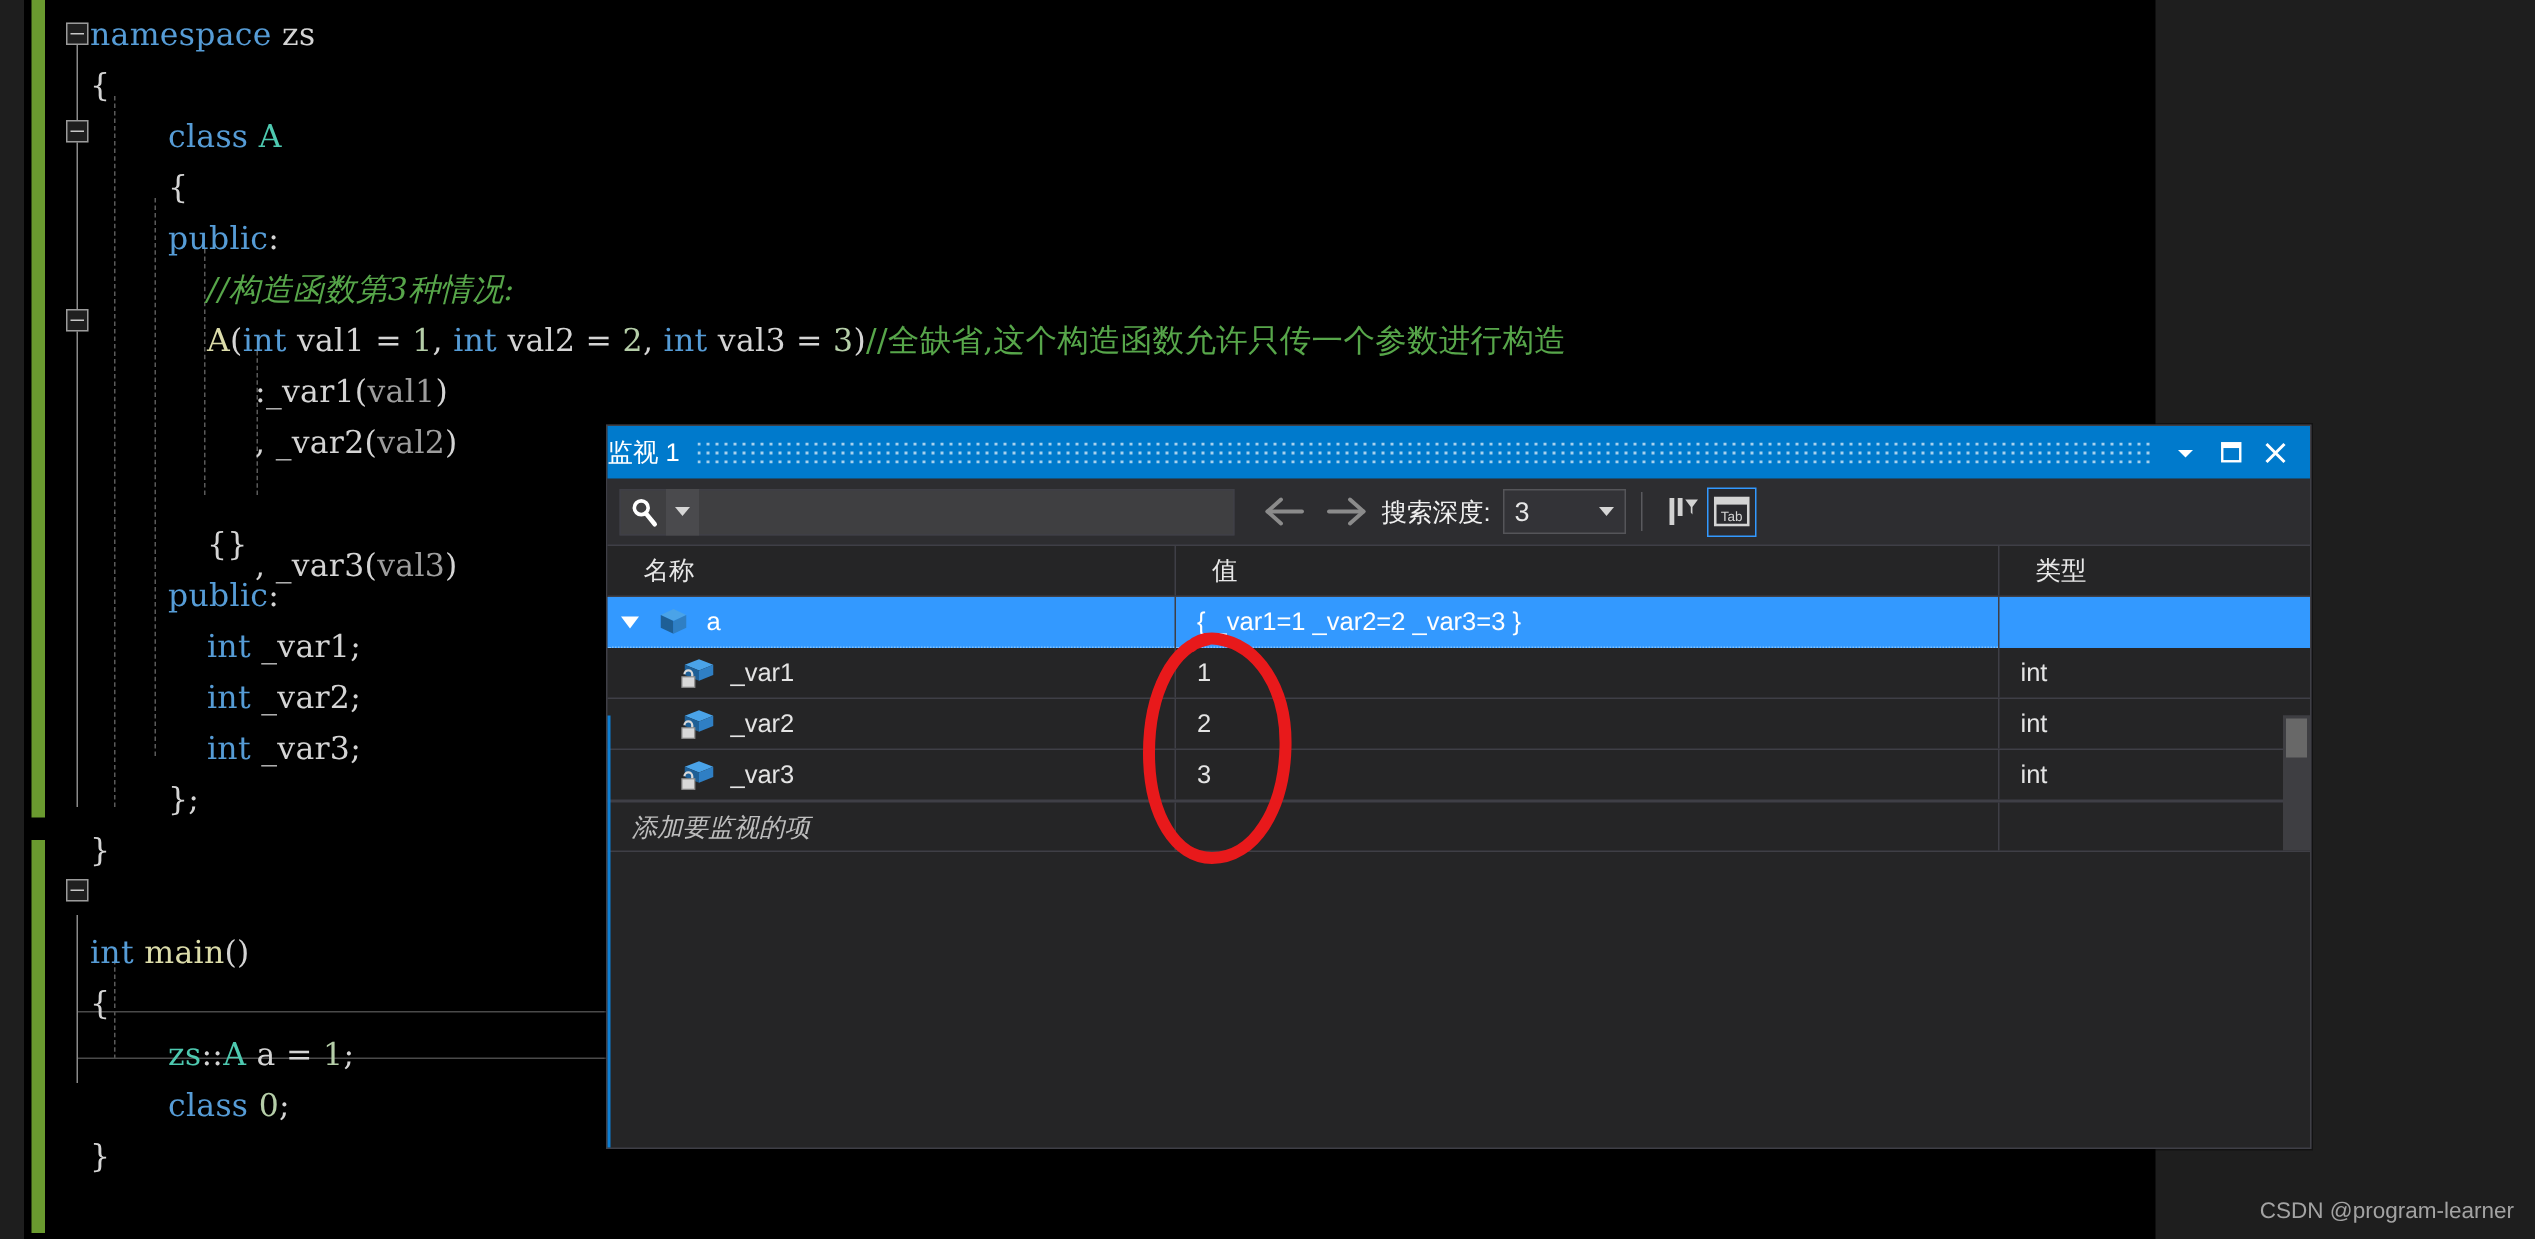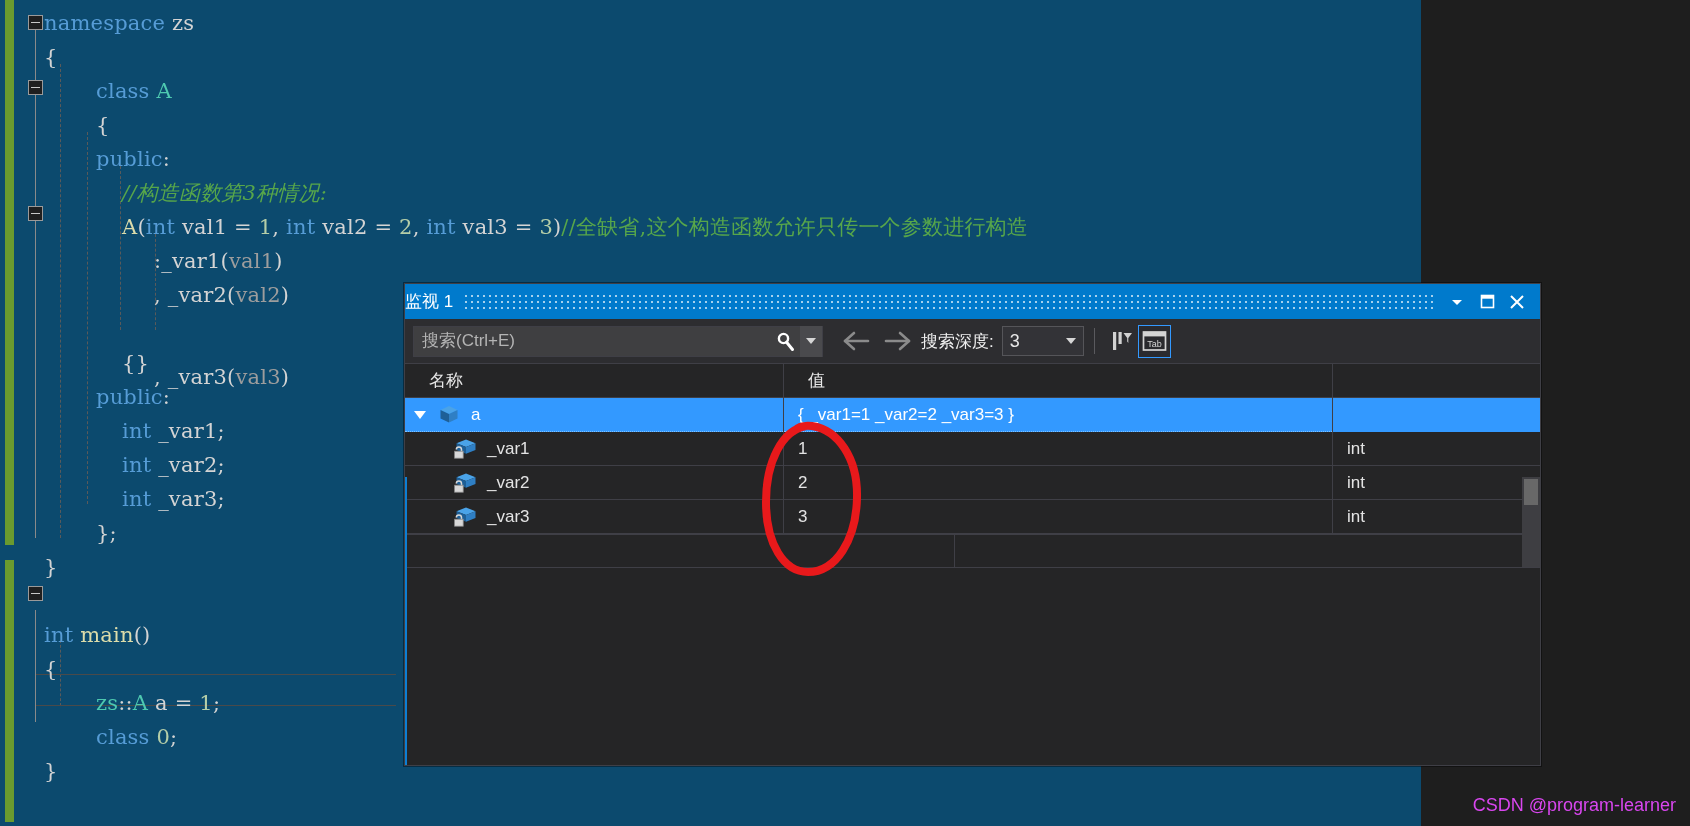--- a/index.html
+++ b/index.html
@@ -3,21 +3,21 @@
 <meta charset="utf-8">
 <style>
   html,body{margin:0;padding:0;background:#1e1e1e;}
   body{
     width:1690px;height:826px;position:relative;overflow:hidden;
     font-family:"Liberation Sans", sans-serif;
     color:#d4d4d4;
   }
 
   
-  #editor{position:absolute;left:0;top:0;width:1421px;height:826px;background:#0c4a6e;}
+  #editor{position:absolute;left:16px;top:0;width:1421px;height:826px;background:#000000;}
   .chgbar{position:absolute;left:5px;top:0;width:9px;background:#6a9a2f;}
   .indentline{position:absolute;width:0;border-left:1px dashed #5a5a5a;}
   .solidline{position:absolute;width:0;border-left:1px solid #8a8a8a;}
 
   .codeline{
     position:absolute;left:44px;white-space:pre;
     font-family:"DejaVu Serif","Liberation Serif",serif;
     font-size:21px;line-height:34px;letter-spacing:.2px;
   }
   .k{color:#569cd6;}      
@@ -131,21 +131,21 @@
     position:absolute;right:0;top:113px;width:18px;height:18px;background:#3e3e42;
     display:flex;align-items:center;justify-content:center;
   }
   .leftedge{position:absolute;left:0;top:113px;width:2px;bottom:0;background:#0d7fd4;}
 
   
   #redcircle{position:absolute;left:760px;top:420px;width:110px;height:160px;pointer-events:none;}
 
   
   #watermark{
-    position:absolute;right:14px;bottom:10px;color:#d946ef;font-size:18px;
+    position:absolute;right:14px;bottom:10px;color:#a3a3a3;font-size:15px;
     font-family:"Liberation Sans",sans-serif;
   }
 </style>
 </head>
 <body>
 
 <div id="editor">
 
   <div class="chgbar" style="top:0;height:545px;"></div>
   <div class="chgbar" style="top:560px;height:262px;"></div>
@@ -212,21 +212,20 @@
     <div class="wbtn" title="关闭" style="margin-right:8px;">
       <svg width="16" height="16" viewBox="0 0 16 16">
         <path d="M2 2 L14 14 M14 2 L2 14" stroke="#ffffff" stroke-width="2" fill="none"></path>
       </svg>
     </div>
   </div>
 
   <div id="watch-toolbar">
 
     <div class="searchbox">
-      <input type="text" placeholder="搜索(Ctrl+E)" style="">
       <div class="mag">
         <svg width="21" height="21" viewBox="0 0 21 21">
           <circle cx="8.5" cy="7.5" r="4.6" fill="none" stroke="#ffffff" stroke-width="2.4"></circle>
           <path d="M11.6 11.2 L17.5 18.5" stroke="#ffffff" stroke-width="3" stroke-linecap="round"></path>
         </svg>
       </div>
       <div class="magdrop">
         <span class="tri-d"></span>
       </div>
     </div>
@@ -272,20 +271,21 @@
 
   <div id="grid">
 
     <div class="leftedge"></div>
 
     <div class="ghead">
       <div class="cell col-name">名称</div>
       <div class="vdiv"></div>
       <div class="cell col-val">值</div>
       <div class="vdiv"></div>
+      <div class="cell col-type">类型</div>
     </div>
 
     <div id="grid-rows">
         <div class="grow sel">
           <div class="cell col-name" style="padding-left: 0px;">
             <div class="twisty">
               <span class="tri-dn"></span>
             </div>
             <div class="nameicon">
               <svg width="20" height="19" viewBox="0 0 20 19">
@@ -348,20 +348,21 @@
               </svg>
             </div>
             <span style="padding-left: 8px;">_var3</span>
           </div>
           <div class="vdiv"></div>
           <div class="cell col-val" style="padding-left: 14px;">3</div>
           <div class="vdiv"></div>
           <div class="cell col-type" style="padding-left: 14px;">int</div>
         </div>
         <div class="grow add">
+          <div class="cell col-name" style="padding-left: 16px;">添加要监视的项</div>
           <div class="vdiv"></div>
           <div class="cell col-val"></div>
           <div class="vdiv"></div>
           <div class="cell col-type"></div>
         </div>
       </div>
 
     <div id="scroll-up">
       <svg width="9" height="7" viewBox="0 0 9 7">
         <path d="M0.5 6 L4.5 1 L8.5 6 Z" fill="#cfcfcf"></path>

